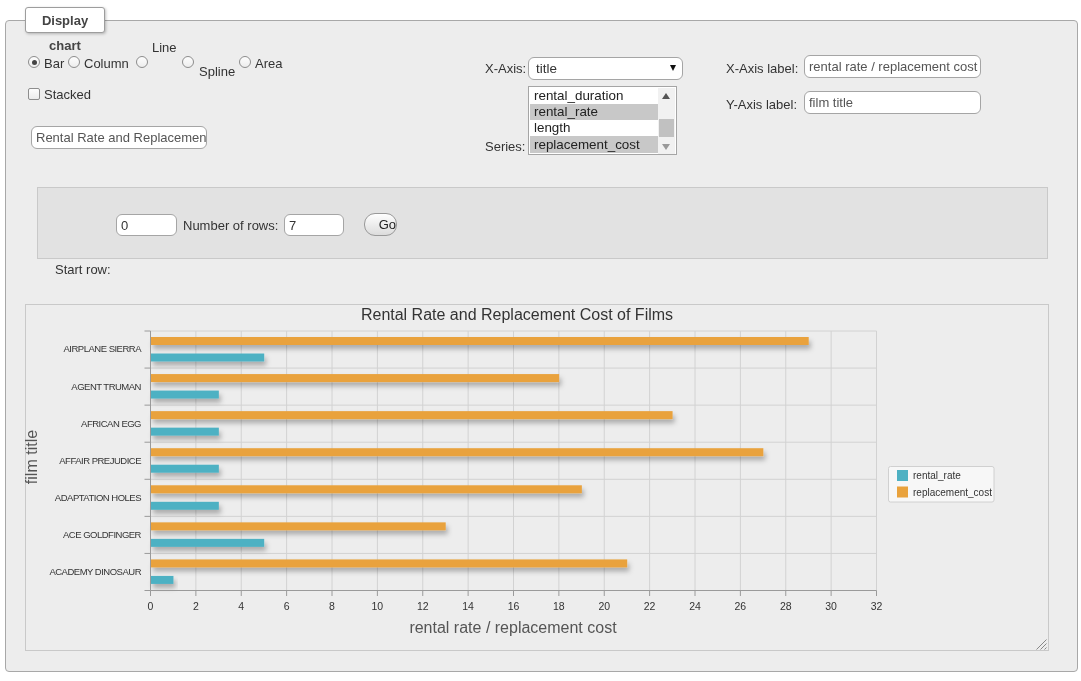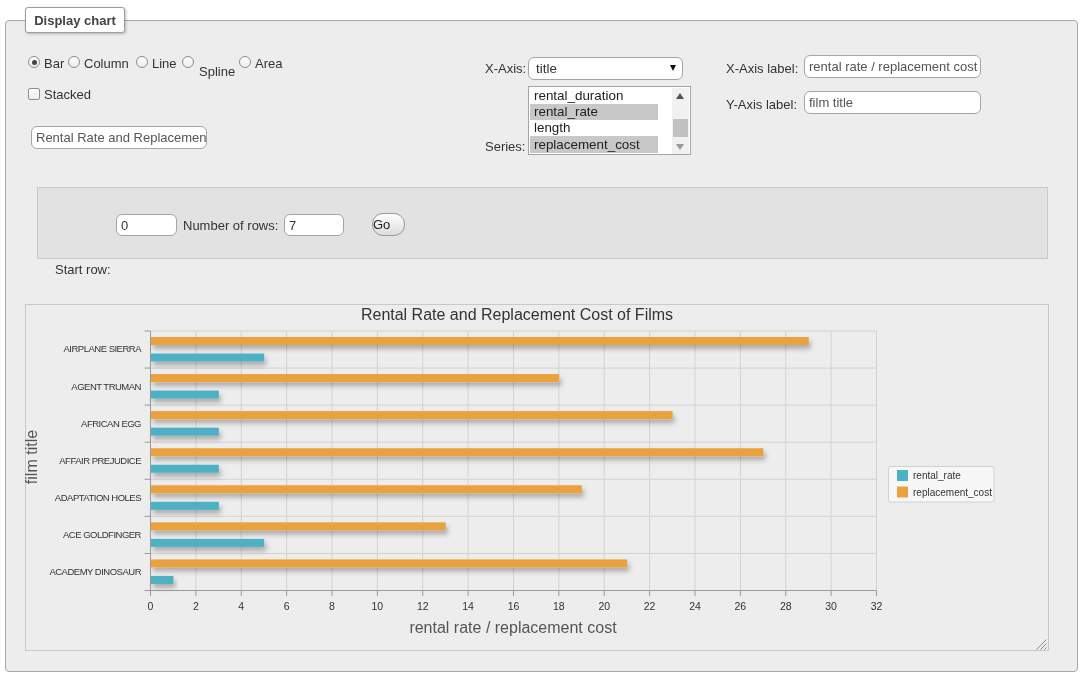--- a/index.html
+++ b/index.html
@@ -9,43 +9,43 @@
 .lbl { position:absolute; font-size:13px; color:#333; white-space:nowrap; }
 .inp { position:absolute; background:#fff; border:1px solid #a5a5a5; border-radius:6px; font-size:13px; color:#555; padding:0 0 0 4px; white-space:nowrap; overflow:hidden; line-height:21px; }
 .radio { position:absolute; width:12px; height:12px; border:1px solid #8d8d8d; border-radius:50%; background:linear-gradient(#fdfdfd,#ededed); }
 .radio.sel::after { content:""; position:absolute; left:2.5px; top:2.5px; width:5px; height:5px; border-radius:50%; background:#444; }
 .opt { position:absolute; left:1px; width:128px; height:16px; font-size:13.4px; color:#222; padding-left:4px; line-height:16px; }
 </style>
 </head>
 <body>
 <div id="page">
   <div class="abs" style="left:5px; top:20px; width:1073px; height:652px; background:#ededed; border:1px solid #a8a8a8; border-radius:4px;"></div>
-  <div class="abs" style="left:25px; top:7px; width:100px; height:26px; background:#fff; border:1px solid #9d9d9d; border-radius:3px; box-shadow:1px 1px 3px rgba(0,0,0,0.25); font-size:13px; font-weight:bold; color:#444; text-align:center; line-height:25px;">Display chart</div>
+  <div class="abs" style="left:25px; top:7px; width:80px; height:26px; background:#fff; border:1px solid #9d9d9d; border-radius:3px; box-shadow:1px 1px 3px rgba(0,0,0,0.25); font-size:13px; font-weight:bold; color:#444; text-align:center; line-height:25px;">Display chart</div>
 
   <div class="radio sel" style="left:28px; top:56px;"></div>
   <div class="lbl" style="left:44px; top:56px;">Bar</div>
   <div class="radio" style="left:68px; top:56px;"></div>
   <div class="lbl" style="left:84px; top:56px;">Column</div>
   <div class="radio" style="left:136px; top:56px;"></div>
-  <div class="lbl" style="left:152px; top:56px;text-align:right;">Line</div>
+  <div class="lbl" style="left:152px; top:40px;text-align:right;">Line</div>
   <div class="radio" style="left:182px; top:56px;"></div>
   <div class="lbl" style="left:199px; top:56px;margin-top:8px;">Spline</div>
   <div class="radio" style="left:239px; top:56px;"></div>
   <div class="lbl" style="left:255px; top:56px;">Area</div>
 
   <div class="abs" style="left:28px; top:88px; width:12px; height:12px; border:1px solid #8d8d8d; border-radius:2px; background:linear-gradient(#fdfdfd,#ececec);"></div>
   <div class="lbl" style="left:44px; top:87px;">Stacked</div>
 
   <div class="inp" style="left:31px; top:126px; width:176px; height:23px;">Rental Rate and Replacement Cost</div>
 
   <div class="lbl" style="left:485px; top:61px;">X-Axis:</div>
   <div class="inp" style="left:528px; top:57px; width:155px; height:23px; color:#333; padding-left:7px; font-size:13.4px;">title</div>
   <div class="abs" style="left:669.5px; top:65px; width:0; height:0; border-left:3.2px solid transparent; border-right:3.2px solid transparent; border-top:6.2px solid #111;"></div>
 
-  <div class="abs" style="left:528px; top:86px; width:163px; height:69px; background:#fff; border:1px solid #a5a5a5; overflow:hidden;">
+  <div class="abs" style="left:528px; top:86px; width:149px; height:69px; background:#fff; border:1px solid #a5a5a5; overflow:hidden;">
     <div class="opt" style="top:1px;">rental_duration</div>
     <div class="opt" style="top:17px; background:#c8c8c8;">rental_rate</div>
     <div class="opt" style="top:33px;">length</div>
     <div class="opt" style="top:49px; height:17px; line-height:17px; background:#c8c8c8;">replacement_cost</div>
     <div style="position:absolute; right:1px; top:1px; width:17px; height:67px; background:#f1f1f1;">
       <div style="position:absolute; left:4px; top:5px; width:0; height:0; border-left:4.5px solid transparent; border-right:4.5px solid transparent; border-bottom:6px solid #555;"></div>
       <div style="position:absolute; left:1px; top:31px; width:15px; height:18px; background:#c1c1c1;"></div>
       <div style="position:absolute; left:4px; bottom:5px; width:0; height:0; border-left:4.5px solid transparent; border-right:4.5px solid transparent; border-top:6px solid #999;"></div>
     </div>
   </div>
@@ -54,21 +54,21 @@
   <div class="lbl" style="left:726px; top:61px;">X-Axis label:</div>
   <div class="inp" style="left:804px; top:55px; width:177px; height:23px;">rental rate / replacement cost</div>
   <div class="lbl" style="left:726px; top:97px;">Y-Axis label:</div>
   <div class="inp" style="left:804px; top:91px; width:177px; height:23px;">film title</div>
 
   <div class="abs" style="left:37px; top:187px; width:1011px; height:72px; background:#e2e2e2; border:1px solid #c9c9c9;"></div>
   <div class="lbl" style="left:55px; top:218px;margin-top:44px;">Start row:</div>
   <div class="inp" style="left:116px; top:214px; width:61px; height:22px; color:#333;">0</div>
   <div class="lbl" style="left:183px; top:218px;">Number of rows:</div>
   <div class="inp" style="left:284px; top:214px; width:60px; height:22px; color:#333;">7</div>
-  <div class="abs" style="left:364px; top:213px; width:33px; height:23px; background:linear-gradient(#fefefe,#dcdcdc); border:1px solid #999; border-radius:11px; font-size:13px; color:#222; text-align:left; line-height:21px;margin-left:8px;">Go</div>
+  <div class="abs" style="left:364px; top:213px; width:33px; height:23px; background:linear-gradient(#fefefe,#dcdcdc); border:1px solid #999; border-radius:11px; font-size:13px; color:#222; text-align:right; line-height:21px;">Go</div>
 
   <div class="abs" style="left:25px; top:304px; width:1024px; height:347px; background:#ededed; border:1px solid #c9c9c9;"></div>
 
   <svg class="abs" style="left:0; top:0;" width="1081" height="681" viewBox="0 0 1081 681">
 <defs>
         <filter id="sh" x="-20%" y="-150%" width="140%" height="500%">
           <feDropShadow dx="2" dy="4" stdDeviation="2.5" flood-color="#000" flood-opacity="0.28"></feDropShadow>
         </filter>
       </defs>
 <g stroke="#d2d2d2" stroke-width="1">

